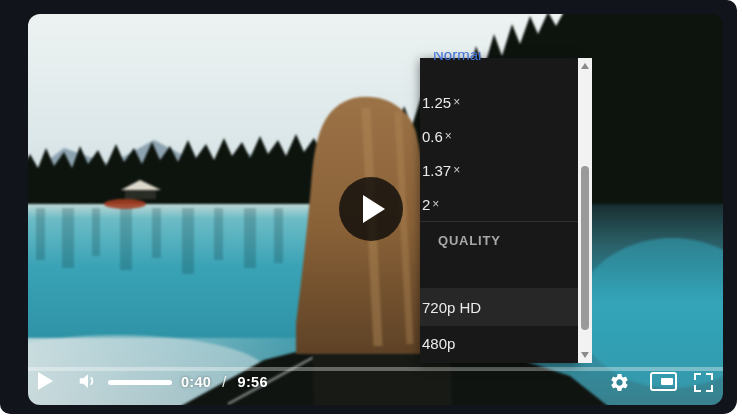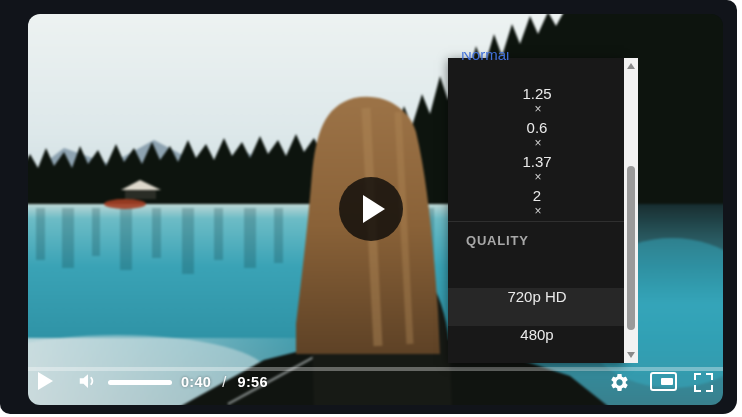--- a/index.html
+++ b/index.html
@@ -29,25 +29,25 @@
   .gear{left:581px;bottom:12px;width:21px;height:21px;cursor:pointer;}
   .pip{left:622px;bottom:14px;width:27px;height:19px;border:2px solid #fff;border-radius:3px;cursor:pointer;position:absolute;}
   .pip .inner{position:absolute;right:2px;top:4px;width:12px;height:7px;background:#fff;border-radius:1px;}
   .fullscreen{left:666px;bottom:13px;width:19px;height:19px;cursor:pointer;position:absolute;}
   .fullscreen span{position:absolute;width:7px;height:7px;border:2px solid #fff;}
   .fullscreen .tl{left:0;top:0;border-right:none;border-bottom:none;}
   .fullscreen .tr{right:0;top:0;border-left:none;border-bottom:none;}
   .fullscreen .bl{left:0;bottom:0;border-right:none;border-top:none;}
   .fullscreen .br{right:0;bottom:0;border-left:none;border-top:none;}
   
-  .menu{position:absolute;left:420px;top:44px;width:190px;height:305px;}
+  .menu{position:absolute;left:392px;top:44px;width:172px;height:305px;}
   .menu-panel{position:absolute;left:0;top:0;right:14px;bottom:0;background:var(--menu-bg);box-shadow:0 2px 10px rgba(0,0,0,.5);overflow:hidden;}
   .normal-clip{position:absolute;left:13px;top:-6px;height:12px;width:100px;overflow:hidden;z-index:3;}
   .normal-clip span{display:block;margin-top:-6px;font-size:15px;color:var(--accent);}
-  .menu-item{display:flex;align-items:center;height:34px;padding-left:2px;font-size:15px;color:#eaeaea;cursor:pointer;flex-direction:column;}
+  .menu-item{display:flex;align-items:center;height:34px;padding-left:2px;font-size:15px;color:#eaeaea;cursor:pointer;}
   .menu-item.first{margin-top:27px;}
   .menu-item .x{font-size:12px;margin-left:2px;color:#cfcfcf;}
   .divider{height:1px;background:#2f2f2f;width:100%;}
   .menu-header{display:flex;align-items:center;height:36px;padding-left:18px;font-size:13px;font-weight:700;letter-spacing:.8px;color:var(--menu-header);}
   .menu-item.selected{color:var(--accent);}
   .menu-item.highlight{background:var(--menu-hl);height:38px;margin-top:30px;}
   
   .sb{position:absolute;right:0;top:0;bottom:0;width:14px;background:var(--sb-track);}
   .sb .arrow{position:absolute;left:0;width:14px;height:12px;display:flex;align-items:center;justify-content:center;cursor:pointer;}
   .sb .up{top:2px;} .sb .down{bottom:2px;}

